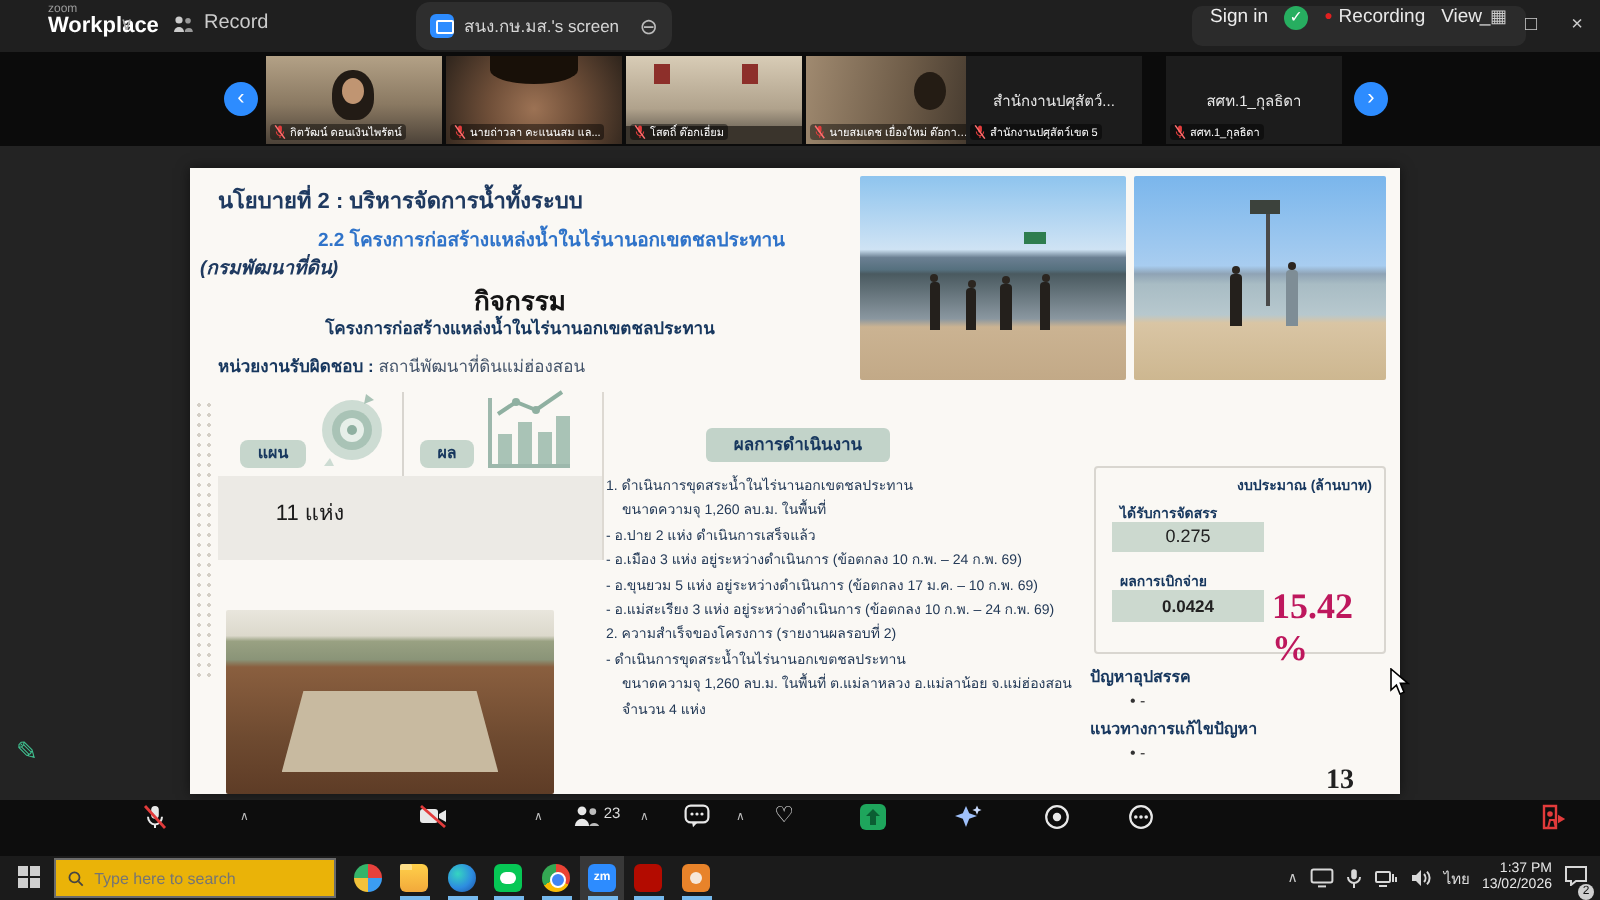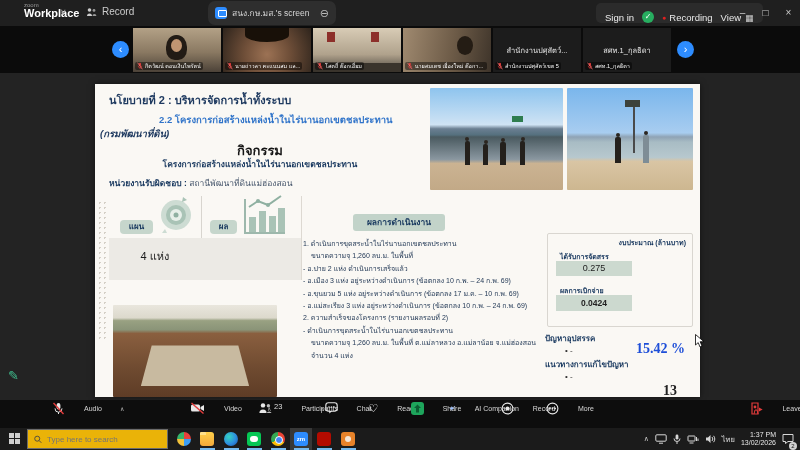--- a/index.html
+++ b/index.html
@@ -14,35 +14,35 @@
   .tb-logo { position:absolute; left:24px; top:2px; line-height:1; }
   .tb-logo .z1 { font-size:6px; color:#9a9a9a; display:block; }
   .tb-logo .z2 { font-size:11px; font-weight:bold; color:#fff; display:block; }
   .tb-logo-chev { position:absolute; left:60px; top:7px; font-size:9px; color:#aaa; }
   .tb-meeting { position:absolute; left:86px; top:6px; display:flex; gap:5px; align-items:center; font-size:10px; color:#ccc; }
   .tb-sharetab { position:absolute; left:208px; top:1px; width:128px; height:24px; background:#2e2e2e; border-radius:7px; display:flex; align-items:center; gap:5px; padding:0 7px; }
   .share-ic { width:12px; height:12px; border-radius:3px; background:#2d8cff; position:relative; flex:none; }
   .share-ic::after { content:""; position:absolute; left:2.5px; top:3px; width:7px; height:4.5px; border:1px solid #fff; border-radius:1px; }
   .tb-sharetab .lbl { font-size:8.5px; color:#d6d6d6; white-space:nowrap; overflow:hidden; text-overflow:ellipsis; flex:1; }
   .tb-sharetab .stop { font-size:11px; color:#bbb; flex:none; }
-  .tb-right { position:absolute; left:596px; top:3px; height:20px; background:#2b2b2b; border-radius:5px; display:flex; align-items:flex-end; gap:8px; padding:0 9px; }
+  .tb-right { position:absolute; left:596px; top:3px; height:20px; background:#2b2b2b; border-radius:5px; display:flex; align-items:flex-start; gap:8px; padding:0 9px; }
   .tb-right .signin { font-size:9.5px; color:#eee; }
   .shield { width:12px; height:12px; border-radius:50%; background:#27ae60; color:#fff; font-size:8px; line-height:12px; text-align:center; }
   .recwrap { display:flex; align-items:center; gap:3px; font-size:9.5px; color:#e8e8e8; }
   .recdot { color:#e02020; font-size:7px; }
   .viewwrap { display:flex; align-items:center; gap:4px; font-size:9.5px; color:#e8e8e8; }
   .viewgrid { font-size:9px; color:#ccc; }
   .winctl { position:absolute; right:0; top:0; display:flex; }
   .winctl span { width:23px; height:26px; text-align:center; line-height:26px; font-size:10px; color:#ccc; }
   
   .videostrip { position:absolute; left:0; top:26px; width:800px; height:47px; background:#0b0b0b; }
   .navbtn { position:absolute; top:15px; width:17px; height:17px; border-radius:50%; background:#2d8cff; color:#fff; font-size:11px; line-height:16px; text-align:center; }
   .navbtn.prev { left:112px; } .navbtn.next { left:677px; }
   .vtile { position:absolute; top:2px; width:88px; height:44px; overflow:hidden; background:#1c1c1c; }
-  .vt1{left:133px;} .vt2{left:223px;} .vt3{left:313px;} .vt4{left:403px;} .vt5{left:493px;} .vt6{left:583px;}
+  .vt1{left:133px;} .vt2{left:223px;} .vt3{left:313px;} .vt4{left:403px;} .vt5{left:483px;} .vt6{left:583px;}
   .vt1 .scene { position:absolute; inset:0; background:linear-gradient(180deg,#b3a186 0%,#8a7962 55%,#4c4238 100%); }
   .vt1 .head { position:absolute; left:33px; top:7px; width:21px; height:25px; background:#221b15; border-radius:48% 48% 42% 42%; }
   .vt1 .face { position:absolute; left:38px; top:11px; width:11px; height:13px; background:#c09572; border-radius:50%; }
   .vt2 .scene { position:absolute; inset:0; background:radial-gradient(circle at 50% 60%, #9c7254 0%, #6e4e38 45%, #2e241c 100%); }
   .vt2 .hair { position:absolute; left:22px; top:0; width:44px; height:14px; background:#181008; border-radius:0 0 50% 50%; }
   .vt3 .scene { position:absolute; inset:0; background:linear-gradient(180deg,#d8ccb6 0%,#b0a28c 60%,#4a443c 100%); }
   .vt3 .frame { position:absolute; top:4px; width:8px; height:10px; background:#8d2f2a; }
   .vt3 .f1{left:14px;} .vt3 .f2{left:58px;}
   .vt3 .desk { position:absolute; left:0; bottom:0; width:88px; height:9px; background:#3a342c; }
   .vt4 .scene { position:absolute; inset:0; background:linear-gradient(100deg,#a08a70 0%,#6e5c48 55%,#3e342a 100%); }
@@ -88,30 +88,30 @@
   .planval { position:absolute; left:14px; top:163px; width:92px; text-align:center; font-size:11px; color:#1c1c1c; }
   .resval { position:absolute; left:107px; top:163px; width:99px; text-align:center; font-size:11px; color:#1c1c1c; }
   .perf { position:absolute; left:208px; top:154px; width:250px; font-size:7px; color:#243a57; line-height:12.4px; white-space:nowrap; }
   .perf .ind { padding-left:8px; }
   .budget { position:absolute; left:452px; top:149px; width:146px; height:94px; border:1px solid #d9d6d0; border-radius:2px; }
   .budget .hdr { position:absolute; right:6px; top:3px; font-size:7px; font-weight:bold; color:#17375e; }
   .budget .l1 { position:absolute; left:12px; top:17px; font-size:7px; font-weight:bold; color:#17375e; }
   .budget .bx1 { position:absolute; left:8px; top:27px; width:76px; height:15px; background:#ccd9cf; font-size:9px; color:#222; text-align:center; line-height:15px; }
   .budget .l2 { position:absolute; left:12px; top:51px; font-size:7px; font-weight:bold; color:#17375e; }
   .budget .bx2 { position:absolute; left:8px; top:61px; width:76px; height:16px; background:#ccd9cf; font-size:8.5px; font-weight:bold; color:#222; text-align:center; line-height:16px; }
-  .budget .pct { position:absolute; left:88px; top:59px; font-family:"Liberation Serif","DejaVu Serif",serif; font-size:14px; font-weight:bold; color:#1d4ed8;margin-top:48px; }
+  .budget .pct { position:absolute; left:88px; top:59px; font-family:"Liberation Serif","DejaVu Serif",serif; font-size:18px; font-weight:bold; color:#be185d; }
   .prob-h { position:absolute; left:450px; top:248px; font-size:8px; font-weight:bold; color:#17375e; }
   .prob-v { position:absolute; left:470px; top:262px; font-size:8px; color:#333; }
   .sol-h  { position:absolute; left:450px; top:274px; font-size:8px; font-weight:bold; color:#17375e; }
   .sol-v  { position:absolute; left:470px; top:288px; font-size:8px; color:#333; }
   .pageno { position:absolute; left:568px; top:299px; font-family:"Liberation Serif","DejaVu Serif",serif; font-size:14px; font-weight:bold; color:#222; }
   .cursor { position:absolute; left:600px; top:250px; }
   
   .ztoolbar { position:absolute; left:0; top:400px; width:800px; height:28px; background:#0d0d0d; }
-  .zitem { position:absolute; top:2px; width:60px; display:flex; flex-direction:row; align-items:center; gap:19px;justify-content:center; }
+  .zitem { position:absolute; top:2px; width:60px; display:flex; flex-direction:column; align-items:center; gap:19px; }
   .zitem .zlbl { font-size:7px; color:#d8d8d8; white-space:nowrap; }
   .zchev { position:absolute; top:5px; font-size:6px; color:#bbb; }
   .pcount { font-size:7.5px; color:#ddd; }
   .sharebtn { width:13px; height:13px; background:#1ea55c; border-radius:3px; display:flex; align-items:center; justify-content:center; }
   .hearticon { font-size:11px; color:#eee; line-height:13px; }
   
   .taskbar { position:absolute; left:0; top:428px; width:800px; height:22px; background:#1b1b1b; }
   .startbtn { position:absolute; left:9px; top:5px; width:12px; height:12px; display:grid; grid-template-columns:5px 5px; grid-template-rows:5px 5px; gap:1px; }
   .startbtn i { background:#cfcfcf; }
   .searchbox { position:absolute; left:27px; top:1px; width:141px; height:20px; background:#eab308; border:1px solid #6b6b6b; display:flex; align-items:center; gap:5px; padding:0 6px; }
@@ -327,21 +327,21 @@
         <polyline points="8,16 17,10 27,14 40,5" fill="none" stroke="#8fb0a1" stroke-width="2"></polyline>
         <circle cx="17" cy="10" r="2" fill="#8fb0a1"></circle>
           <circle cx="27" cy="14" r="2" fill="#8fb0a1"></circle>
       </svg>
 
       <div class="badge b-plan">แผน</div>
       <div class="badge b-result">ผล</div>
       <div class="vdiv1"></div>
       <div class="vdiv2"></div>
       <div class="band"></div>
-      <div class="planval">4 แห่ง</div>
+      <div class="planval">11 แห่ง</div>
 
       <div class="badge b-perf">ผลการดำเนินงาน</div>
       <div class="perf">
         <div>1. ดำเนินการขุดสระน้ำในไร่นานอกเขตชลประทาน</div>
         <div class="ind">ขนาดความจุ 1,260 ลบ.ม. ในพื้นที่</div>
         <div>- อ.ปาย 2 แห่ง ดำเนินการเสร็จแล้ว</div>
         <div>- อ.เมือง 3 แห่ง อยู่ระหว่างดำเนินการ (ข้อตกลง 10 ก.พ. – 24 ก.พ. 69)</div>
         <div>- อ.ขุนยวม 5 แห่ง อยู่ระหว่างดำเนินการ (ข้อตกลง 17 ม.ค. – 10 ก.พ. 69)</div>
         <div>- อ.แม่สะเรียง 3 แห่ง อยู่ระหว่างดำเนินการ (ข้อตกลง 10 ก.พ. – 24 ก.พ. 69)</div>
         <div>2. ความสำเร็จของโครงการ (รายงานผลรอบที่ 2)</div>

